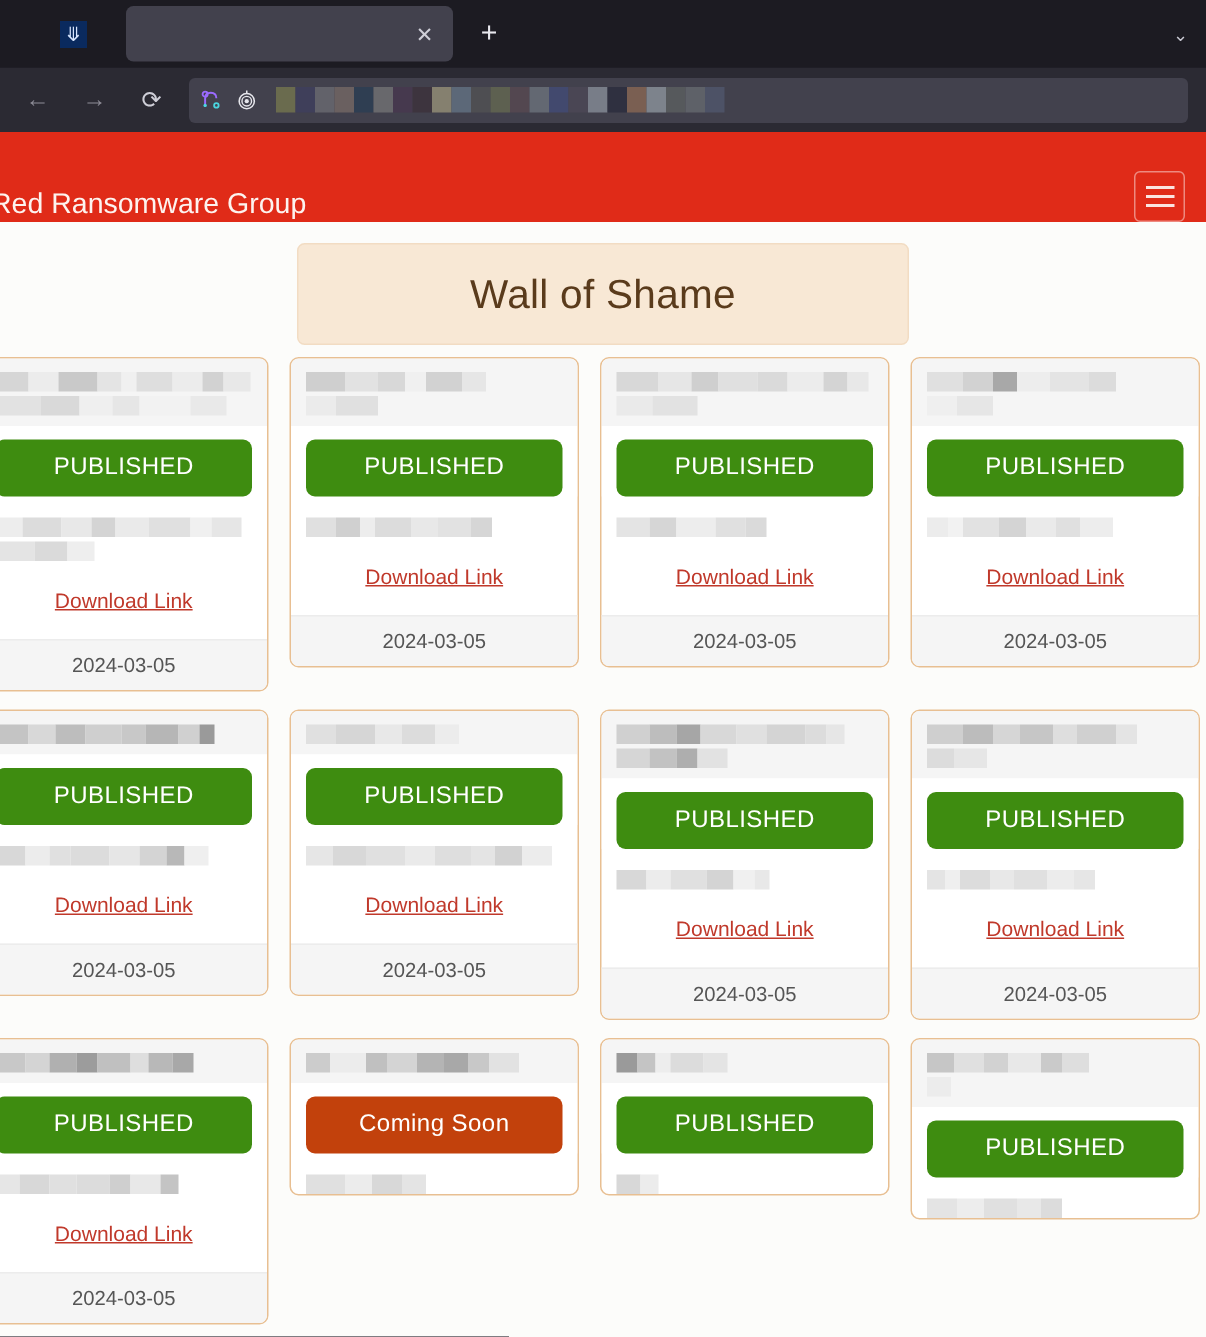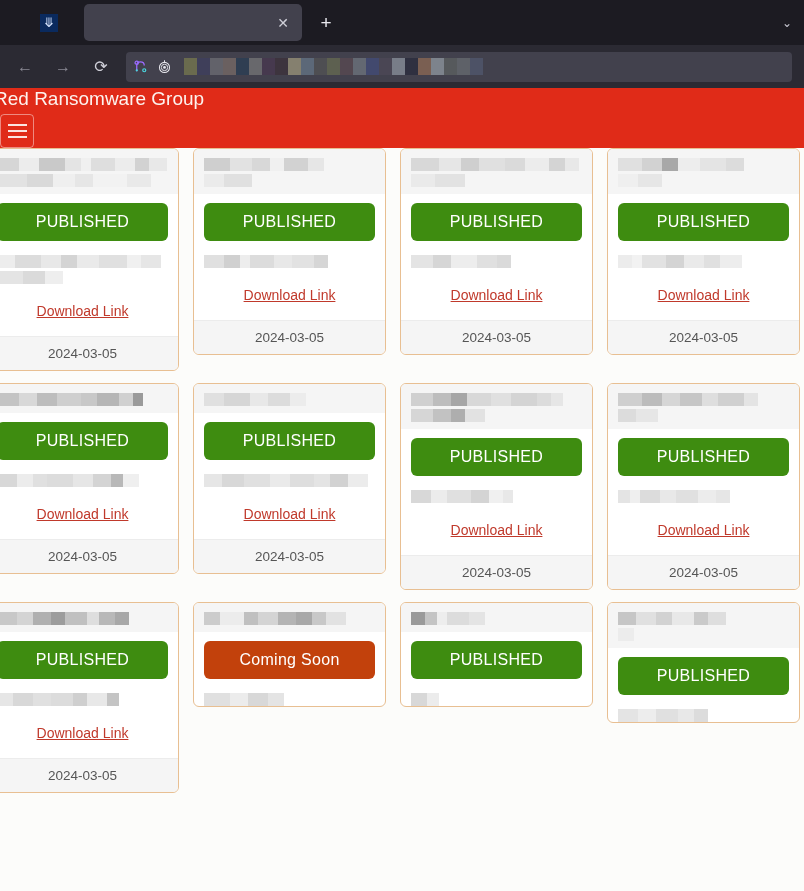--- a/index.html
+++ b/index.html
@@ -62,24 +62,23 @@
   .url-icon { width: 20px; height: 20px; flex: 0 0 20px; display: flex; align-items: center; justify-content: center; }
   .url-blur { display: flex; height: 17px; margin-left: 6px; }
   .url-blur span { display: block; width: 13px; height: 17px; }
 
   
   .viewport {
     flex: 1; background: #fcfcfa; overflow: hidden; position: relative;
   }
   .site-nav {
     height: 60px; background: #e02b18;
-    display: flex; align-items: flex-start; justify-content: space-between;
+    display: flex; align-items: flex-end; justify-content: space-between;
     padding: 0 14px 0 0;
     position: relative;
-    flex-direction: column;
   }
   .brand {
     color: #fdf3ef; font-size: 19px; font-weight: 400;
     margin-left: -6px; white-space: nowrap;
   }
   .hamburger {
     width: 34px; height: 34px; border: 1px solid rgba(255,255,255,0.45);
     border-radius: 4px; display: flex; flex-direction: column;
     align-items: center; justify-content: center; gap: 4px;
   }
@@ -195,20 +194,25 @@
 
     <div class="site-nav">
       <div class="brand">Red Ransomware Group</div>
       <div class="hamburger">
         <i></i>
         <i></i>
         <i></i>
       </div>
     </div>
 
+    <div class="title-wrap">
+      <div class="title-box">
+        <h1>Wall of Shame</h1>
+      </div>
+    </div>
 
     <div class="grid" id="card-grid">
         <div class="row">
           <div class="card">
             <div class="card-head">
               <div class="blur-line">
                 <i style="width: 22px; background: rgb(214, 214, 214);"></i>
                 <i style="width: 20px; background: rgb(236, 236, 236);"></i>
                 <i style="width: 26px; background: rgb(201, 201, 201);"></i>
                 <i style="width: 16px; background: rgb(228, 228, 228);"></i>

